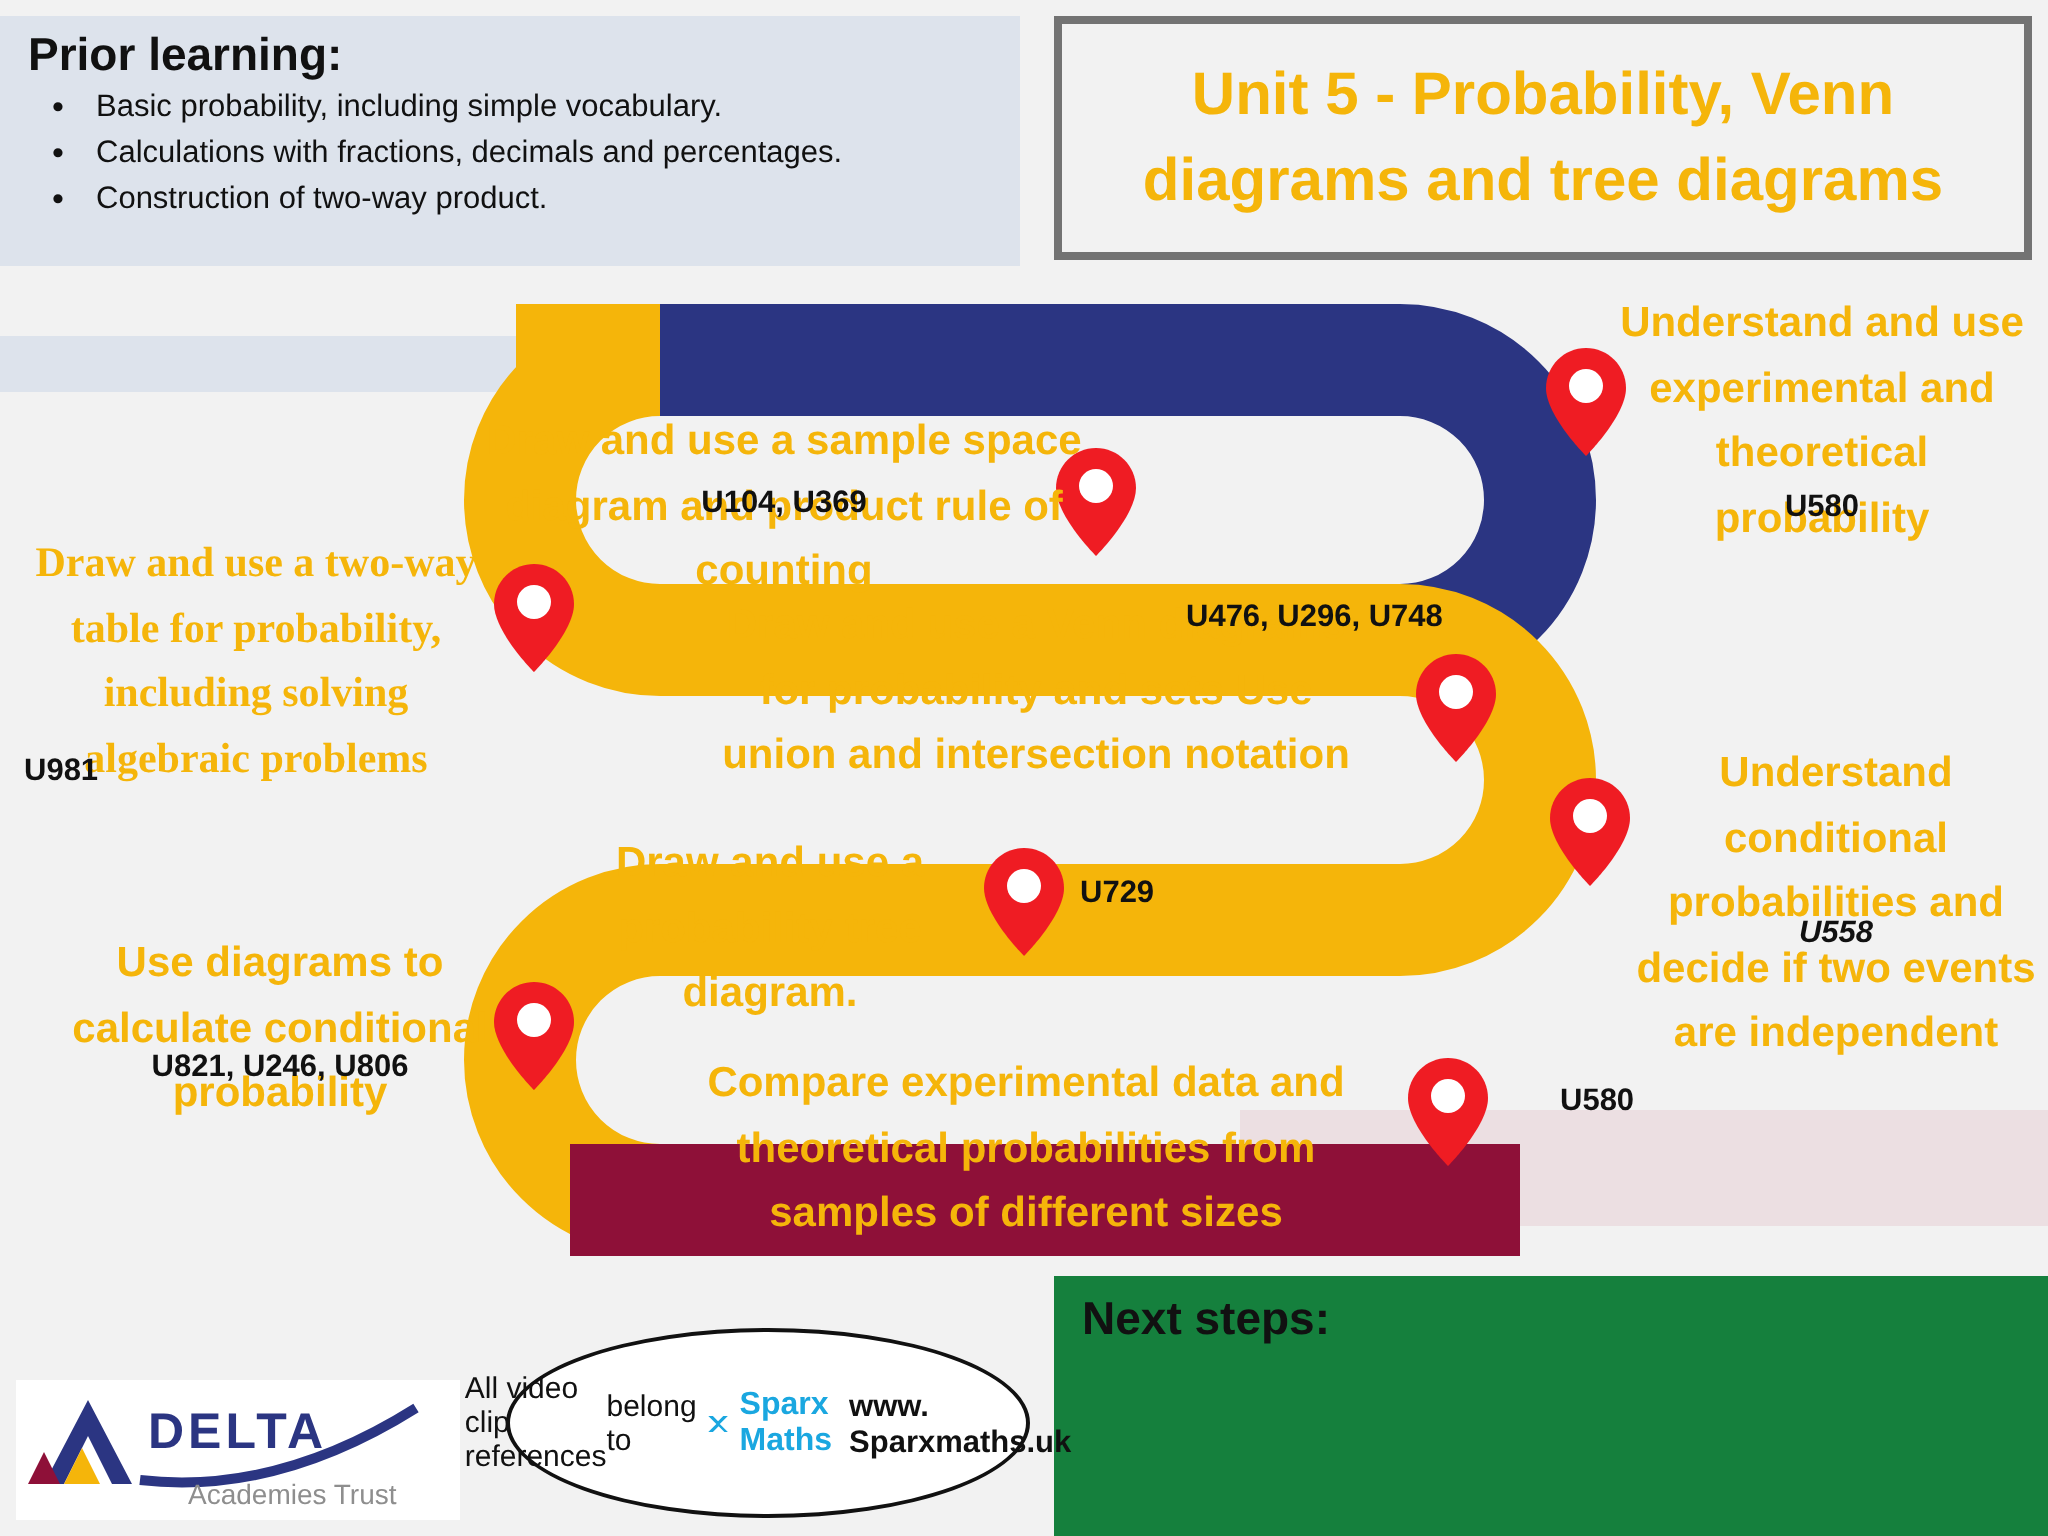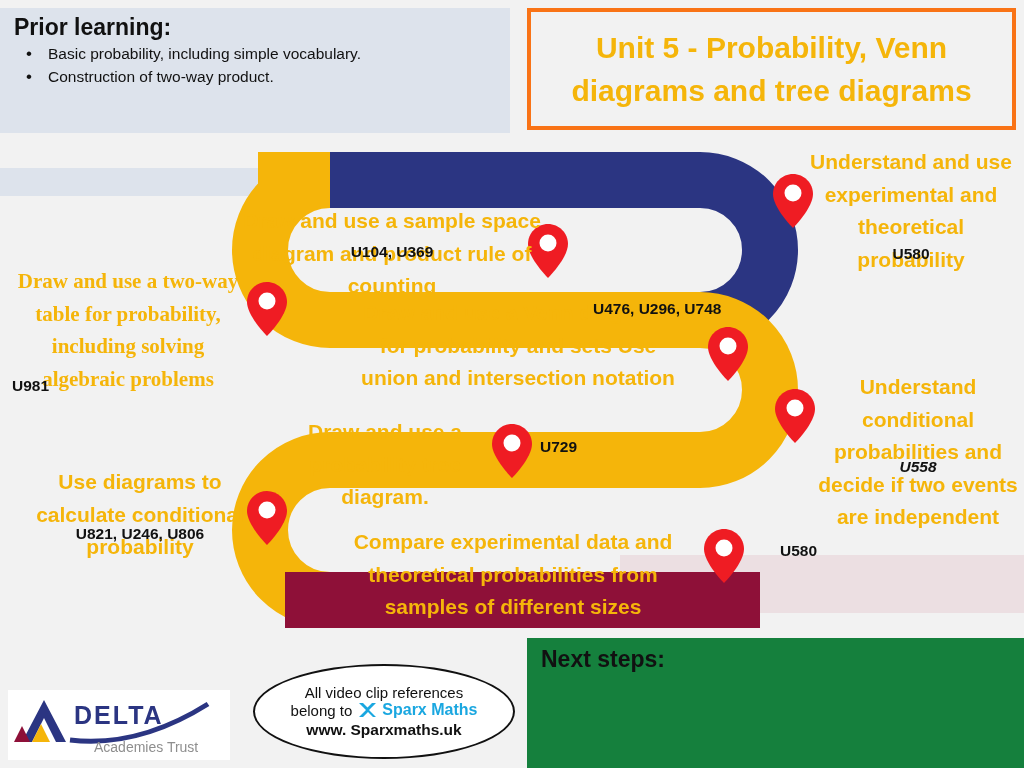--- a/index.html
+++ b/index.html
@@ -30,21 +30,21 @@
     font-size:15.5px;color:#111;line-height:1.47;
     padding-left:34px;position:relative;
   }
   #prior-learning li:before{
     content:"•";position:absolute;left:12px;top:-1px;font-size:17px;
   }
 
   
   #title-box{
     left:527px;top:8px;width:489px;height:122px;
-    border:4px solid #f97316;
+    border:4px solid #737373;
     box-sizing:border-box;
     display:flex;align-items:center;justify-content:center;
     background:#f2f2f2;
   }
   #title-box .t{
     color:#f5b50a;font-size:30px;font-weight:bold;text-align:center;
     line-height:1.45;padding:0 8px;
   }
 
   
@@ -69,40 +69,41 @@
   #next-steps h2{margin:0 0 2px 0;font-size:23px;font-weight:bold;color:#111;}
   #next-steps ul{margin:0;padding:0;list-style:none;}
   #next-steps li{font-size:15.5px;color:#111;line-height:1.5;padding-left:34px;position:relative;}
   #next-steps li:before{content:"•";position:absolute;left:12px;top:-1px;font-size:17px;}
 
   
   #credit{
     left:253px;top:664px;width:262px;height:95px;
     background:#fff;border:2.5px solid #111;border-radius:50%/50%;
     box-sizing:border-box;
-    display:flex;flex-direction:column;align-items:center;justify-content:center;
+    display:flex;flex-direction:row;align-items:center;justify-content:center;
   }
   #credit .l1{font-size:15px;color:#111;}
   #credit .l2{font-size:15px;color:#111;display:flex;align-items:center;gap:5px;}
   #credit .l3{font-size:15.5px;color:#111;font-weight:bold;margin-top:2px;}
   #credit .sparx{color:#1aa7e0;font-weight:bold;font-size:16px;}
 
   
   #logo{left:8px;top:690px;width:222px;height:70px;background:#f9a8d4;}
 </style>
 </head>
 <body>
 
 <div class="abs" id="band-left"></div>
 <div class="abs" id="band-right"></div>
 
 <div class="abs" id="prior-learning">
   <h2>Prior learning:</h2>
   <ul>
     <li>Basic probability, including simple vocabulary.</li>
+    <li>Calculations with fractions, decimals and percentages.</li>
     <li>Construction of two-way product.</li>
   </ul>
 </div>
 
 <div class="abs" id="title-box">
   <div class="t">Unit 5 - Probability, Venn diagrams and tree diagrams</div>
 </div>
 
 <svg class="abs" id="snake" viewBox="0 0 1024 500">
 

